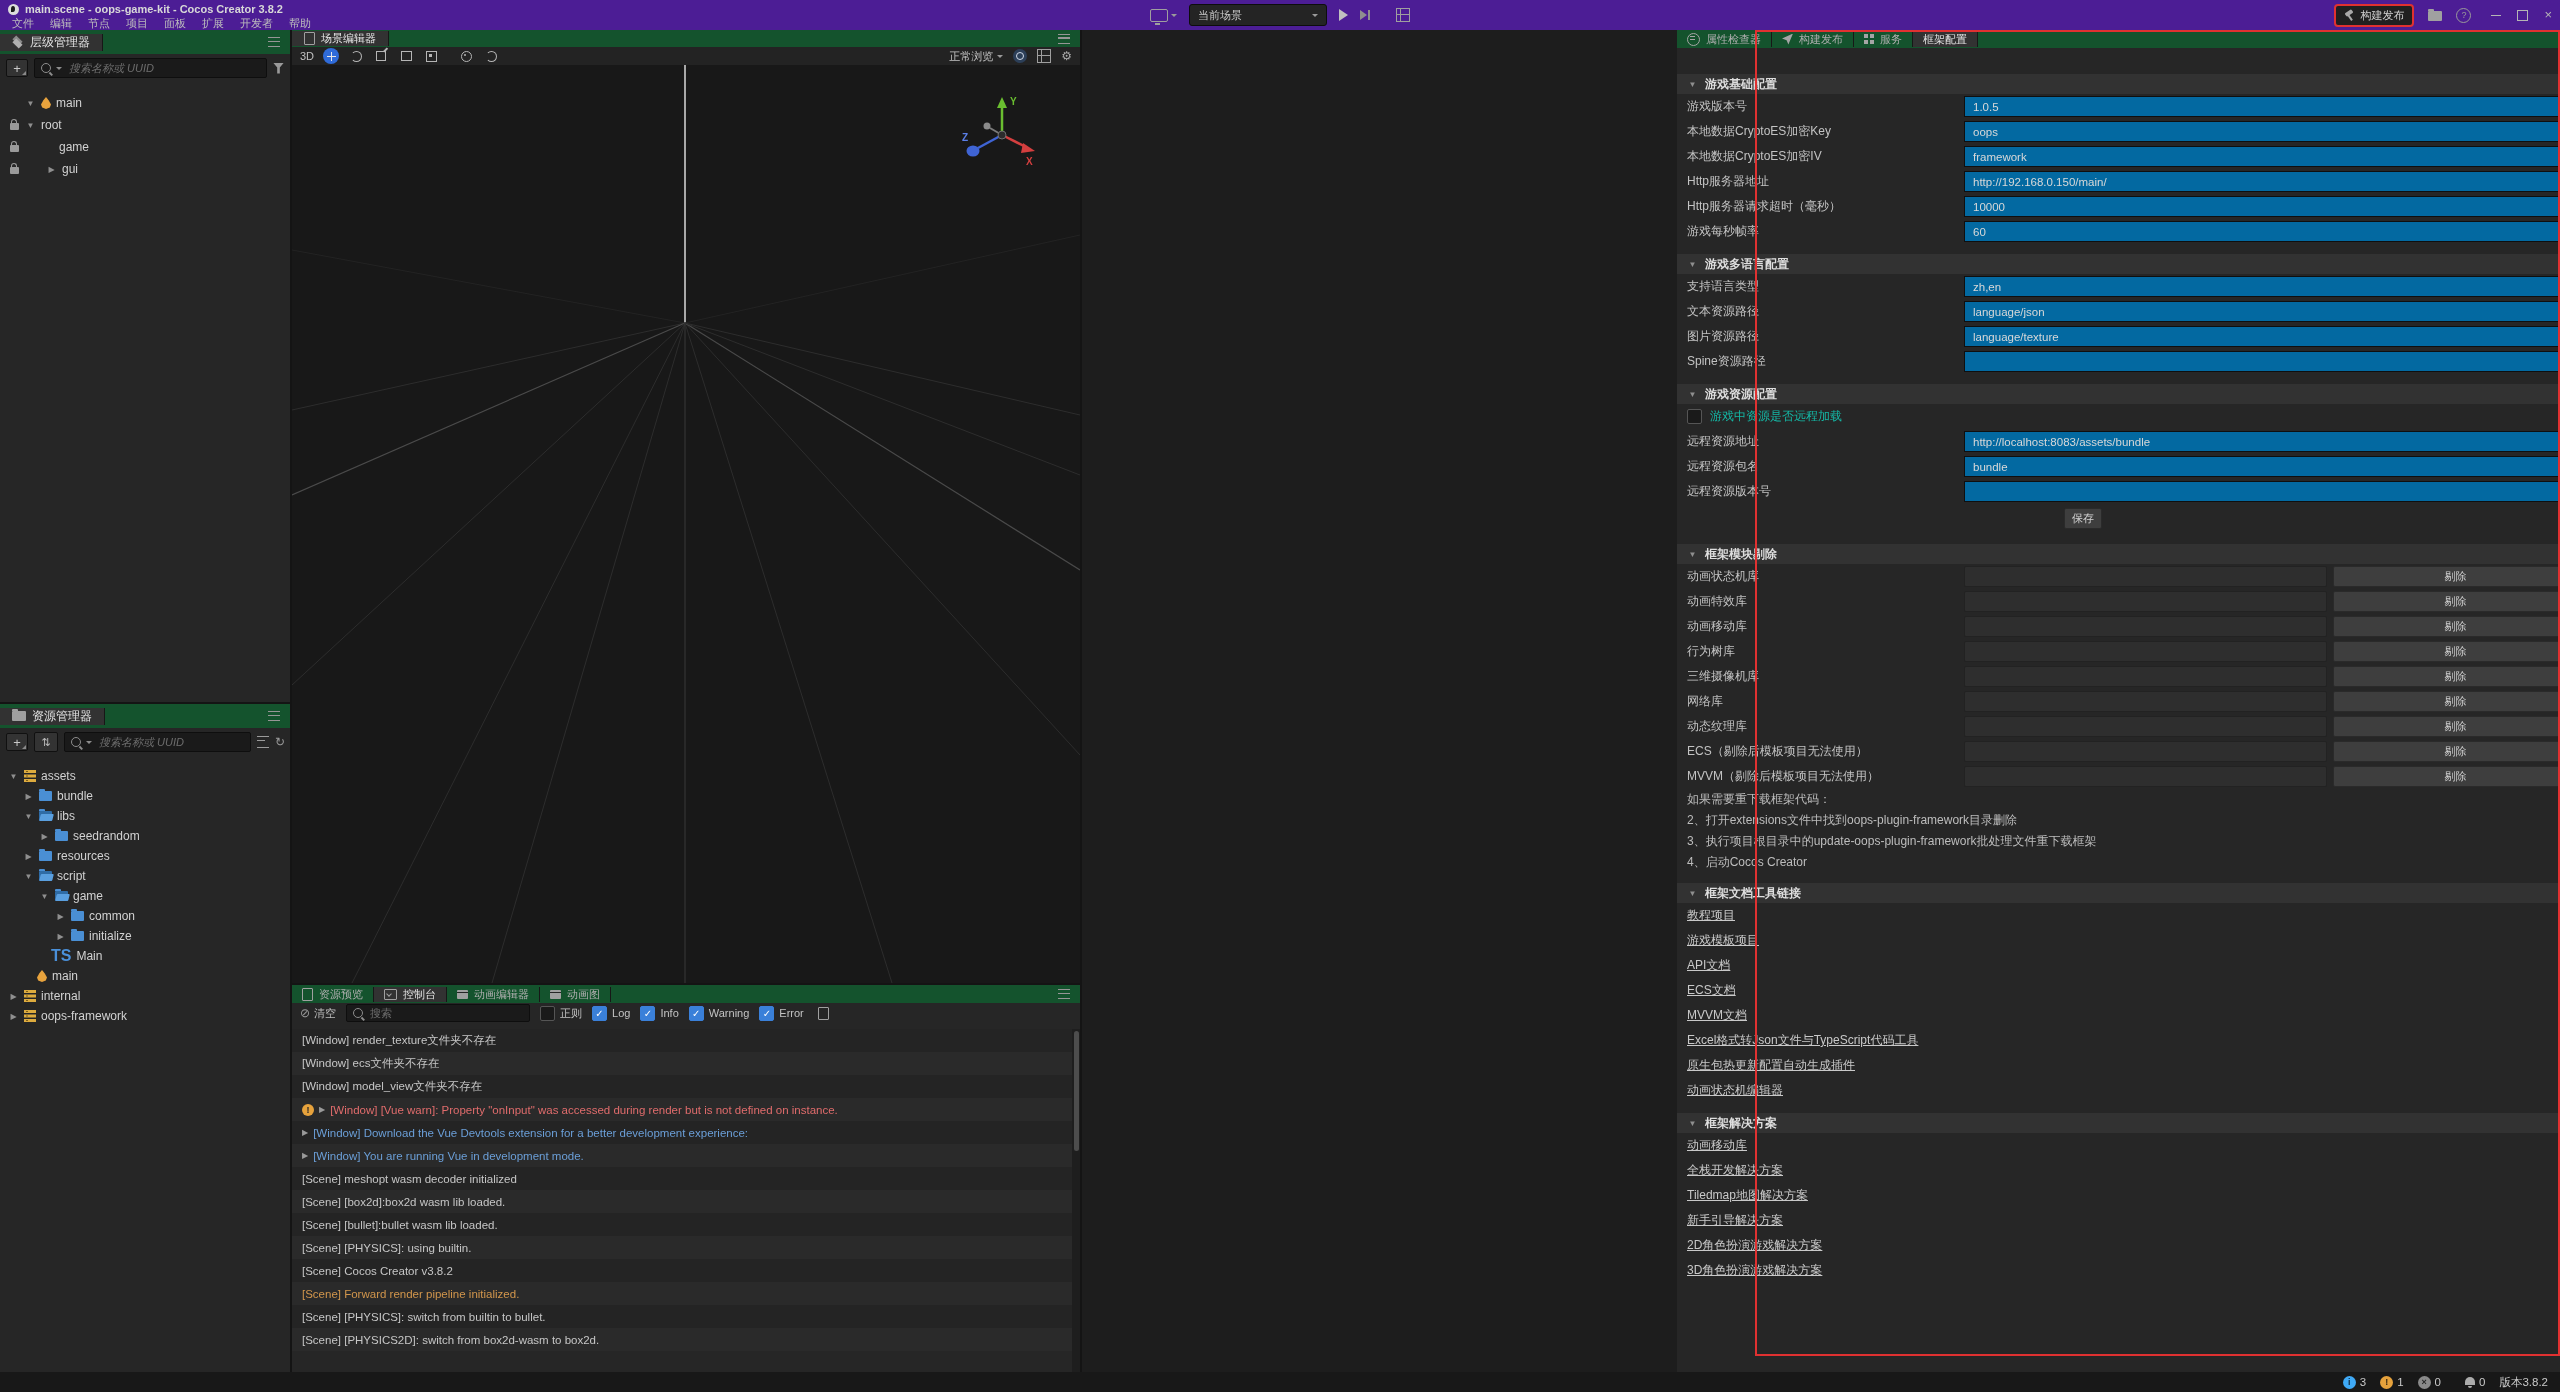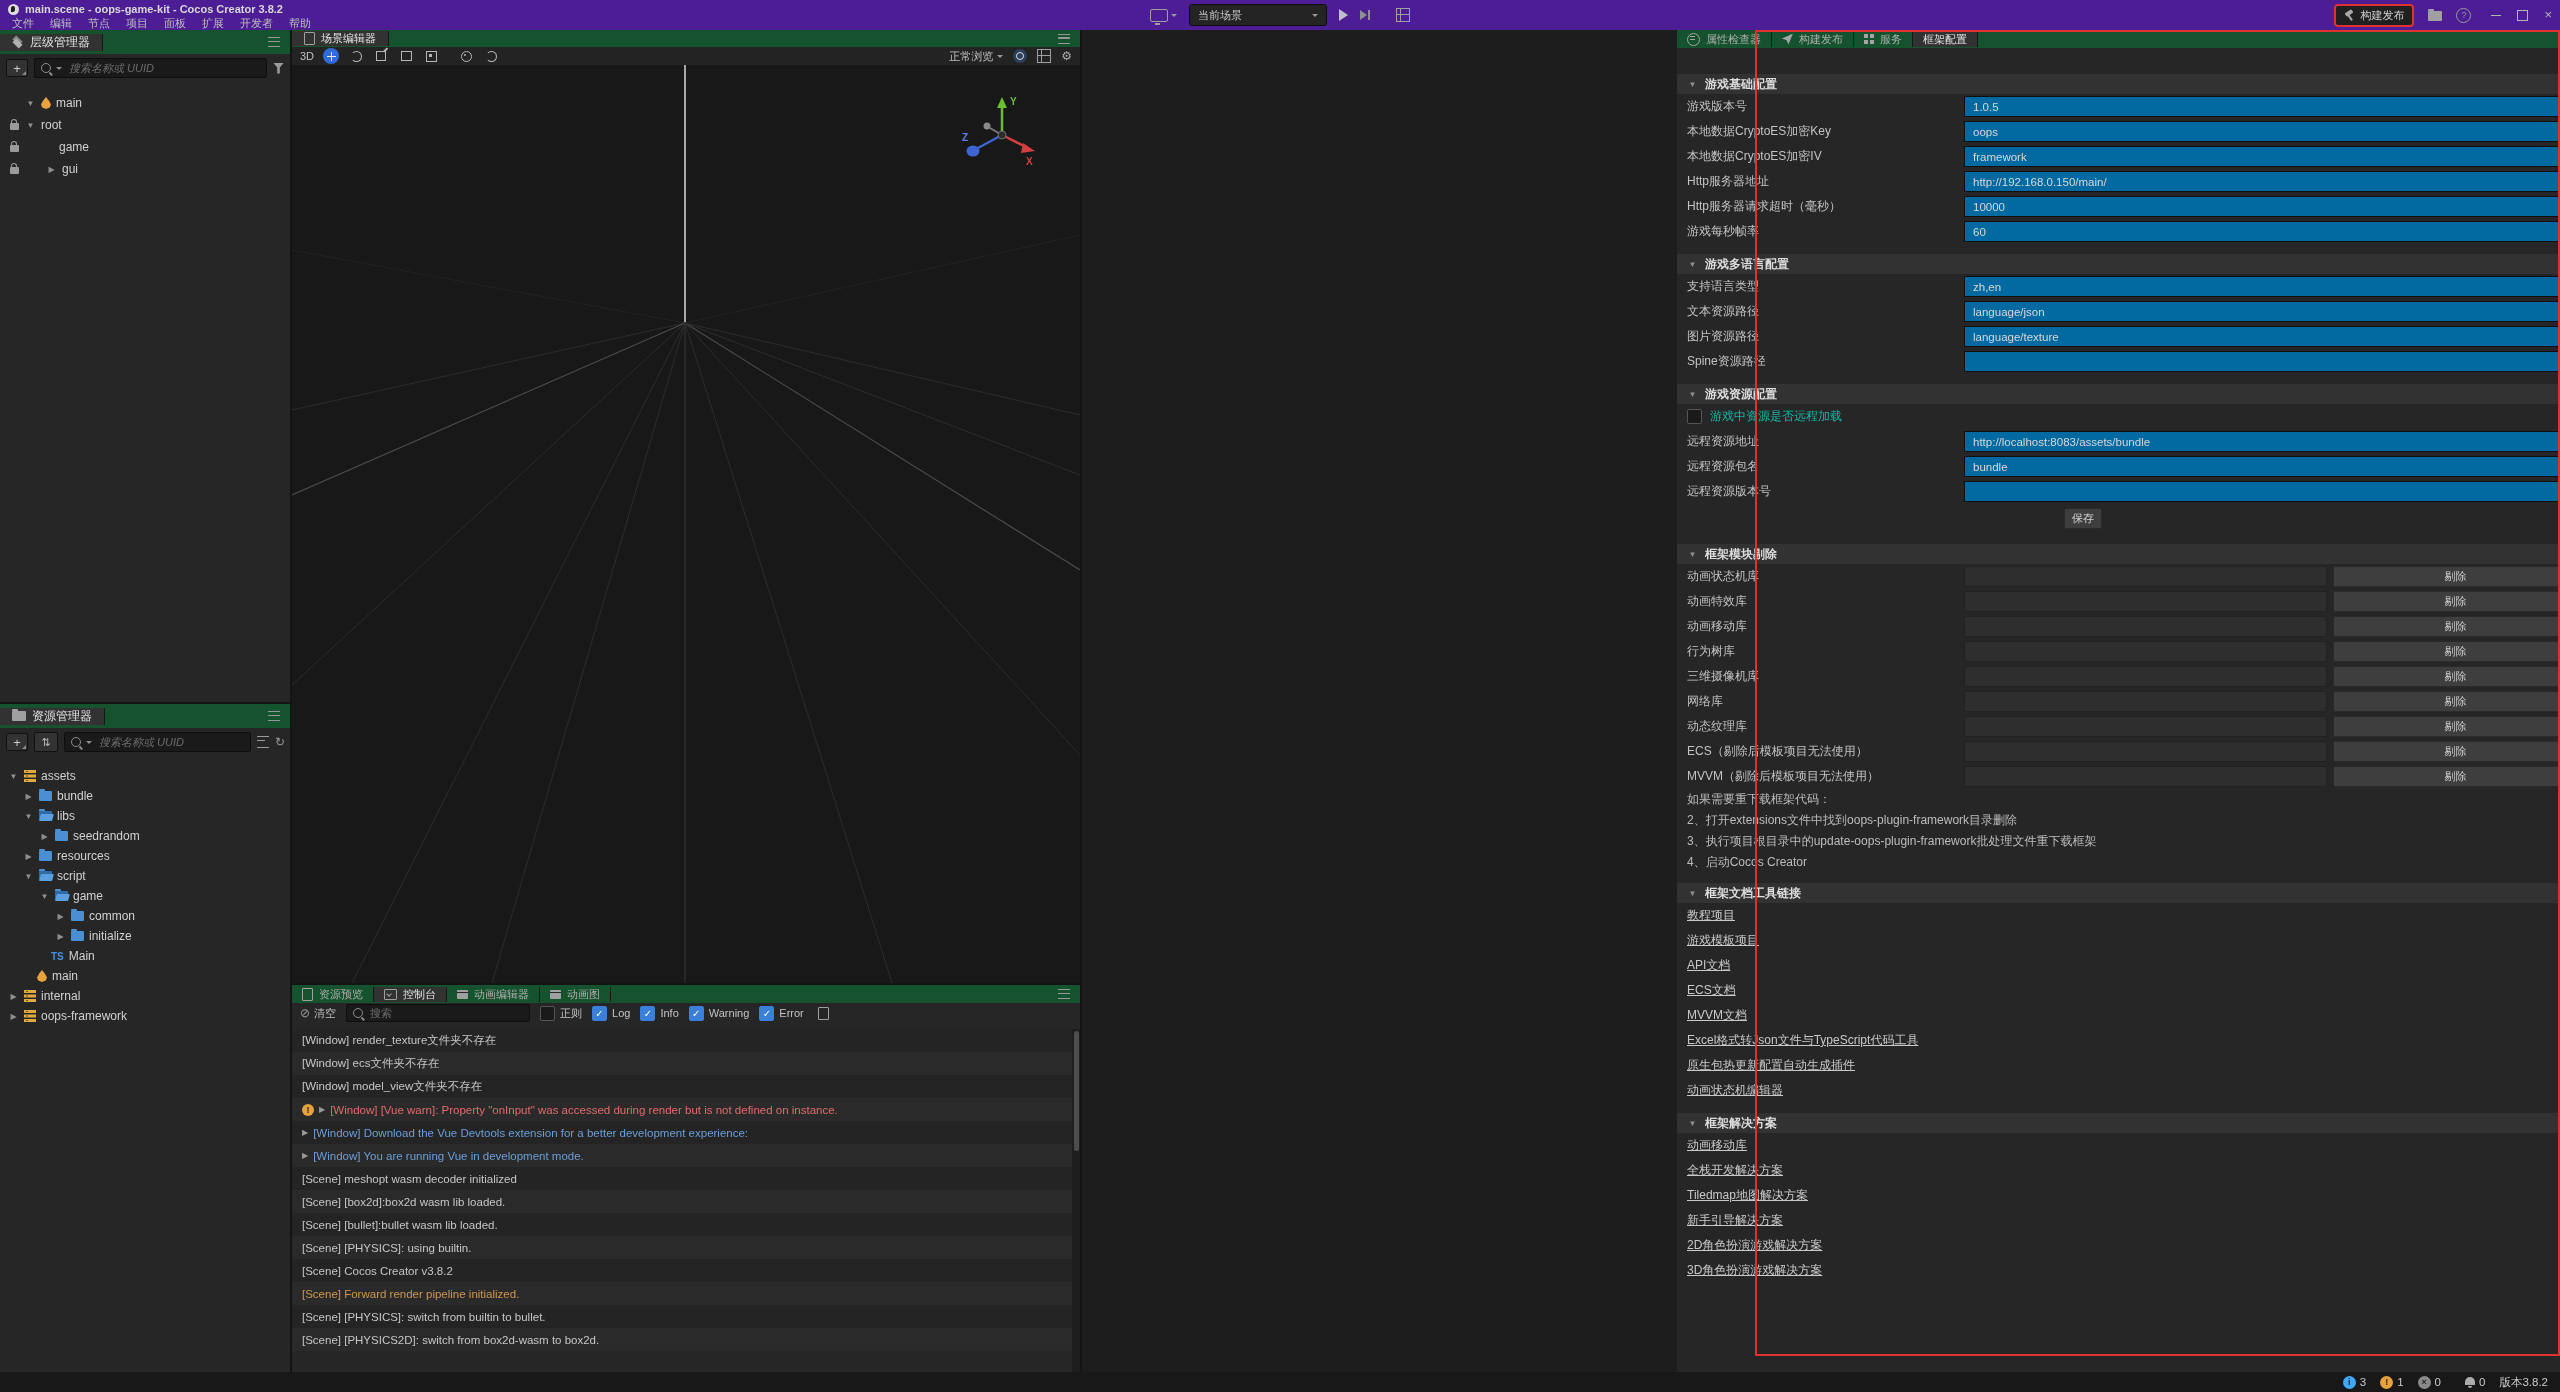--- a/index.html
+++ b/index.html
@@ -69,21 +69,21 @@
   .i-layers::before{top:0;opacity:.7}
   .i-layers::after{top:3px}
   .i-folder{width:13px;height:10px;background:#4a8fd4;border-radius:1px;position:relative;flex:none}
   .i-folder::before{content:"";position:absolute;left:0;top:-2px;width:6px;height:2px;background:#4a8fd4;border-radius:1px 1px 0 0}
   .i-folder.open{background:#2f6ca6}
   .i-folder.open::after{content:"";position:absolute;left:1px;top:3px;width:13px;height:7px;background:#5a9fdf;transform:skewX(-14deg);border-radius:1px}
   .i-db{width:12px;height:12px;position:relative;flex:none}
   .i-db::before{content:"";position:absolute;left:0;top:0;width:12px;height:3px;background:#ddab3e;box-shadow:0 4.5px 0 #ddab3e,0 9px 0 #ddab3e}
   .i-db::after{content:"";position:absolute;left:2px;top:1px;width:2px;height:1px;background:#7c5e1c;box-shadow:0 4.5px 0 #7c5e1c,0 9px 0 #7c5e1c}
   .i-drop{width:10px;height:12px;background:#e8a33d;clip-path:polygon(50% 0,78% 30%,100% 62%,88% 88%,50% 100%,12% 88%,0 62%,22% 30%);flex:none}
-  .i-ts{font-size:10px;font-weight:bold;color:#4a90d9;flex:none}
+  .i-ts{font-size:16px;font-weight:bold;color:#4a90d9;flex:none}
   .i-lock{width:9px;height:7px;background:#9a9a9a;border-radius:1px;position:relative;margin-top:3px;flex:none}
   .i-lock::before{content:"";position:absolute;left:1.5px;top:-4px;width:6px;height:4px;border:1.5px solid #9a9a9a;border-bottom:none;border-radius:3px 3px 0 0;box-sizing:border-box}
   .chev{width:11px;font-size:8px;color:#8f8f8f;text-align:center;flex:none}
   .cb{width:13px;height:13px;background:#1a1a1a;border:1px solid #555;border-radius:2px;flex:none;display:flex;align-items:center;justify-content:center}
   .cb.on{background:#3a80d9;border-color:#3a80d9;color:#fff;font-size:10px}
 
   
   #hier{left:0;top:30px;width:290px;height:672px}
   #assets{left:0;top:704px;width:290px;height:668px}
   .tree{padding-top:10px}

